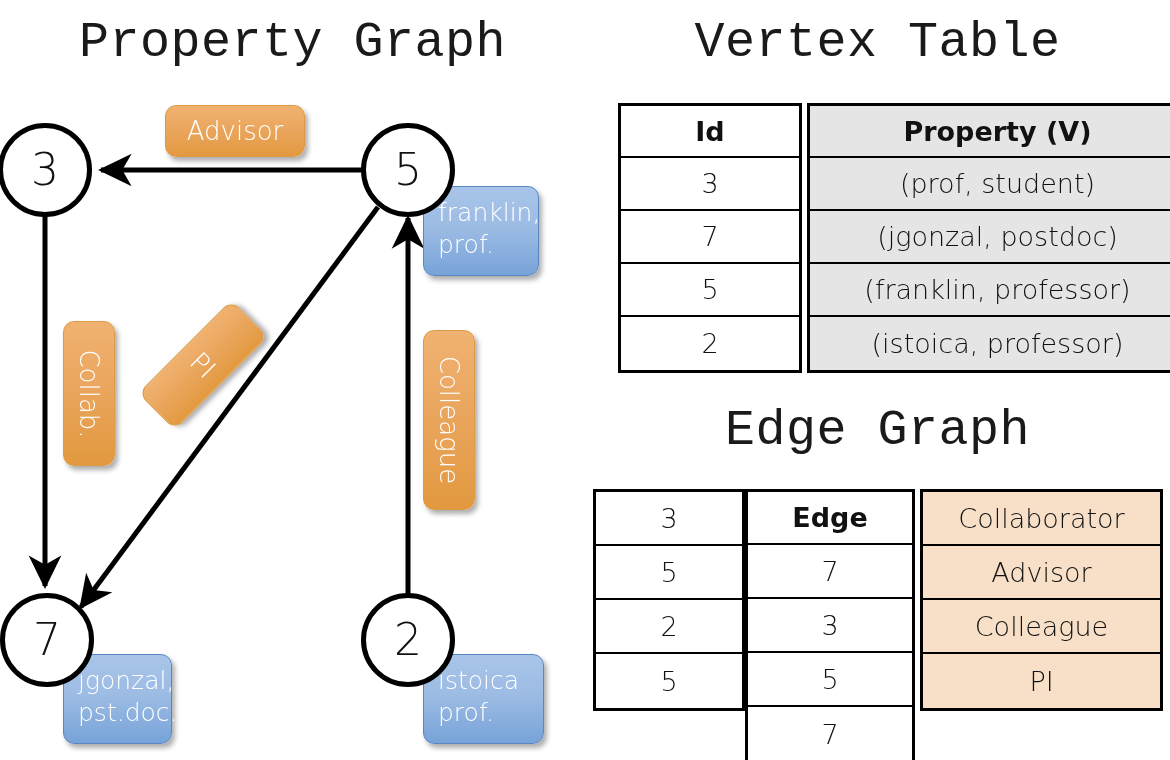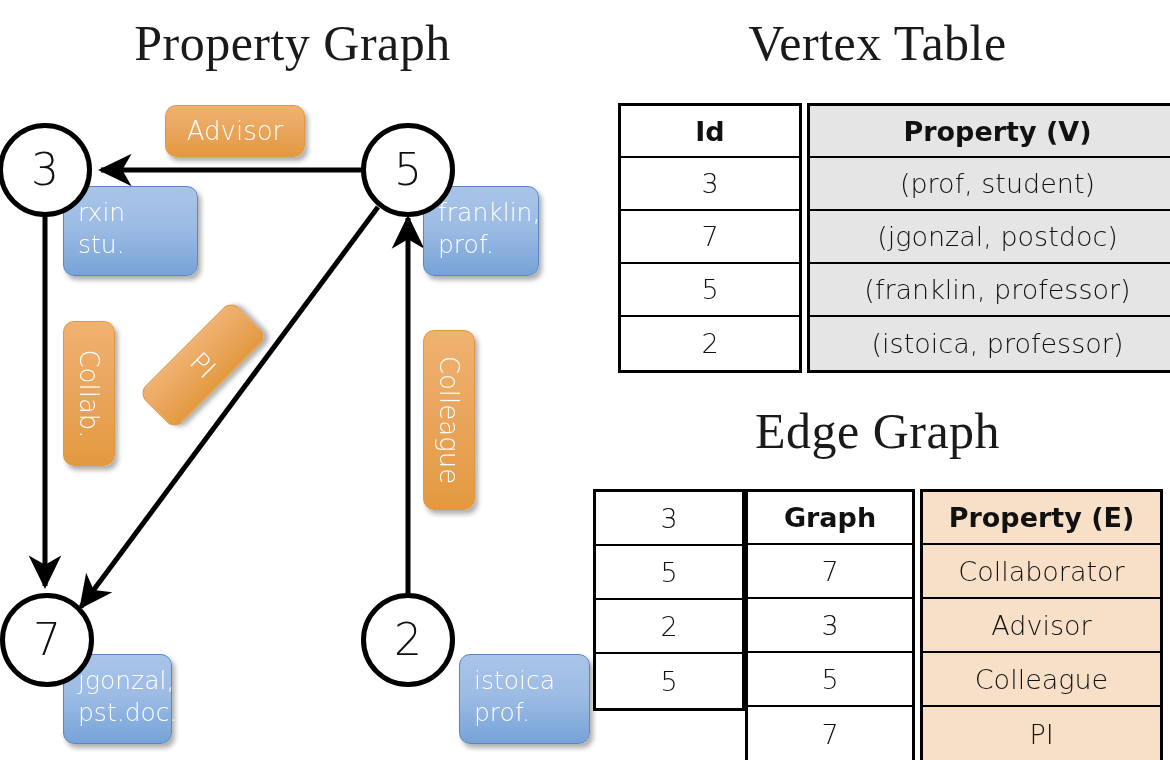--- a/index.html
+++ b/index.html
@@ -12,21 +12,21 @@
     height: 760px;
     position: relative;
     overflow: hidden;
     font-family: "Liberation Sans", sans-serif;
     color: #000000;
   }
 
   
   .big-title {
     position: absolute;
-    font-family: Liberation Serif, serif;
+    font-family: Liberation Mono, monospace;
     font-weight: 300;
     font-size: 50px;
     letter-spacing: 0.5px;
     color: #1a1a1a;
     white-space: nowrap;
     text-align: center;
   }
   #title-property-graph { left: 0px;   top: 14px;  width: 585px; }
   #title-vertex-table   { left: 585px; top: 14px;  width: 585px; }
   #title-edge-table     { left: 585px; top: 402px; width: 585px; }
@@ -200,30 +200,28 @@
   </div>
 
   <div class="label-box diagonal" style="left:137px; top:339px; width:132px; height:52px;">
     <span>PI</span>
   </div>
 
   <div class="label-box vertical" style="left:423px; top:330px; width:52px; height:180px;">
     <span>Colleague</span>
   </div>
 
-  <div class="prop-box" style="left:63px; top:186px; width:135px; height:90px;">rxin
-stu.</div>
 
   <div class="prop-box" style="left:423px; top:186px; width:116px; height:90px;">franklin,
 prof.</div>
 
   <div class="prop-box" style="left:63px; top:654px; width:109px; height:90px;">jgonzal,
 pst.doc.</div>
 
-  <div class="prop-box" style="left:423px; top:654px; width:131px; height:90px;margin-left:36px;">istoica
+  <div class="prop-box" style="left:423px; top:654px; width:121px; height:90px;">istoica
 prof.</div>
 
   <div class="node" style="left:-2px; top:123px; width:94px; height:94px;">3</div>
 
   <div class="node" style="left:361px; top:123px; width:94px; height:94px;">5</div>
 
   <div class="node" style="left:0px; top:593px; width:94px; height:94px;">7</div>
 
   <div class="node" style="left:361px; top:593px; width:94px; height:94px;">2</div>
 </div>
@@ -246,26 +244,25 @@
 </div>
 
 <div class="tbl" id="edge-table">
   <div class="tcol c-src">
     <div class="tcell">3</div>
     <div class="tcell">5</div>
     <div class="tcell">2</div>
     <div class="tcell">5</div>
   </div>
   <div class="tcol c-dst" style="margin-left:0;border-left-width:3px;">
-    <div class="tcell head">Graph</div>
+    <div class="tcell head">Edge</div>
     <div class="tcell">7</div>
     <div class="tcell">3</div>
     <div class="tcell">5</div>
     <div class="tcell">7</div>
   </div>
   <div class="tcol c-prop">
-    <div class="tcell head peach">Property (E)</div>
     <div class="tcell peach">Collaborator</div>
     <div class="tcell peach">Advisor</div>
     <div class="tcell peach">Colleague</div>
     <div class="tcell peach">PI</div>
   </div>
 </div>
 
 </body></html>

